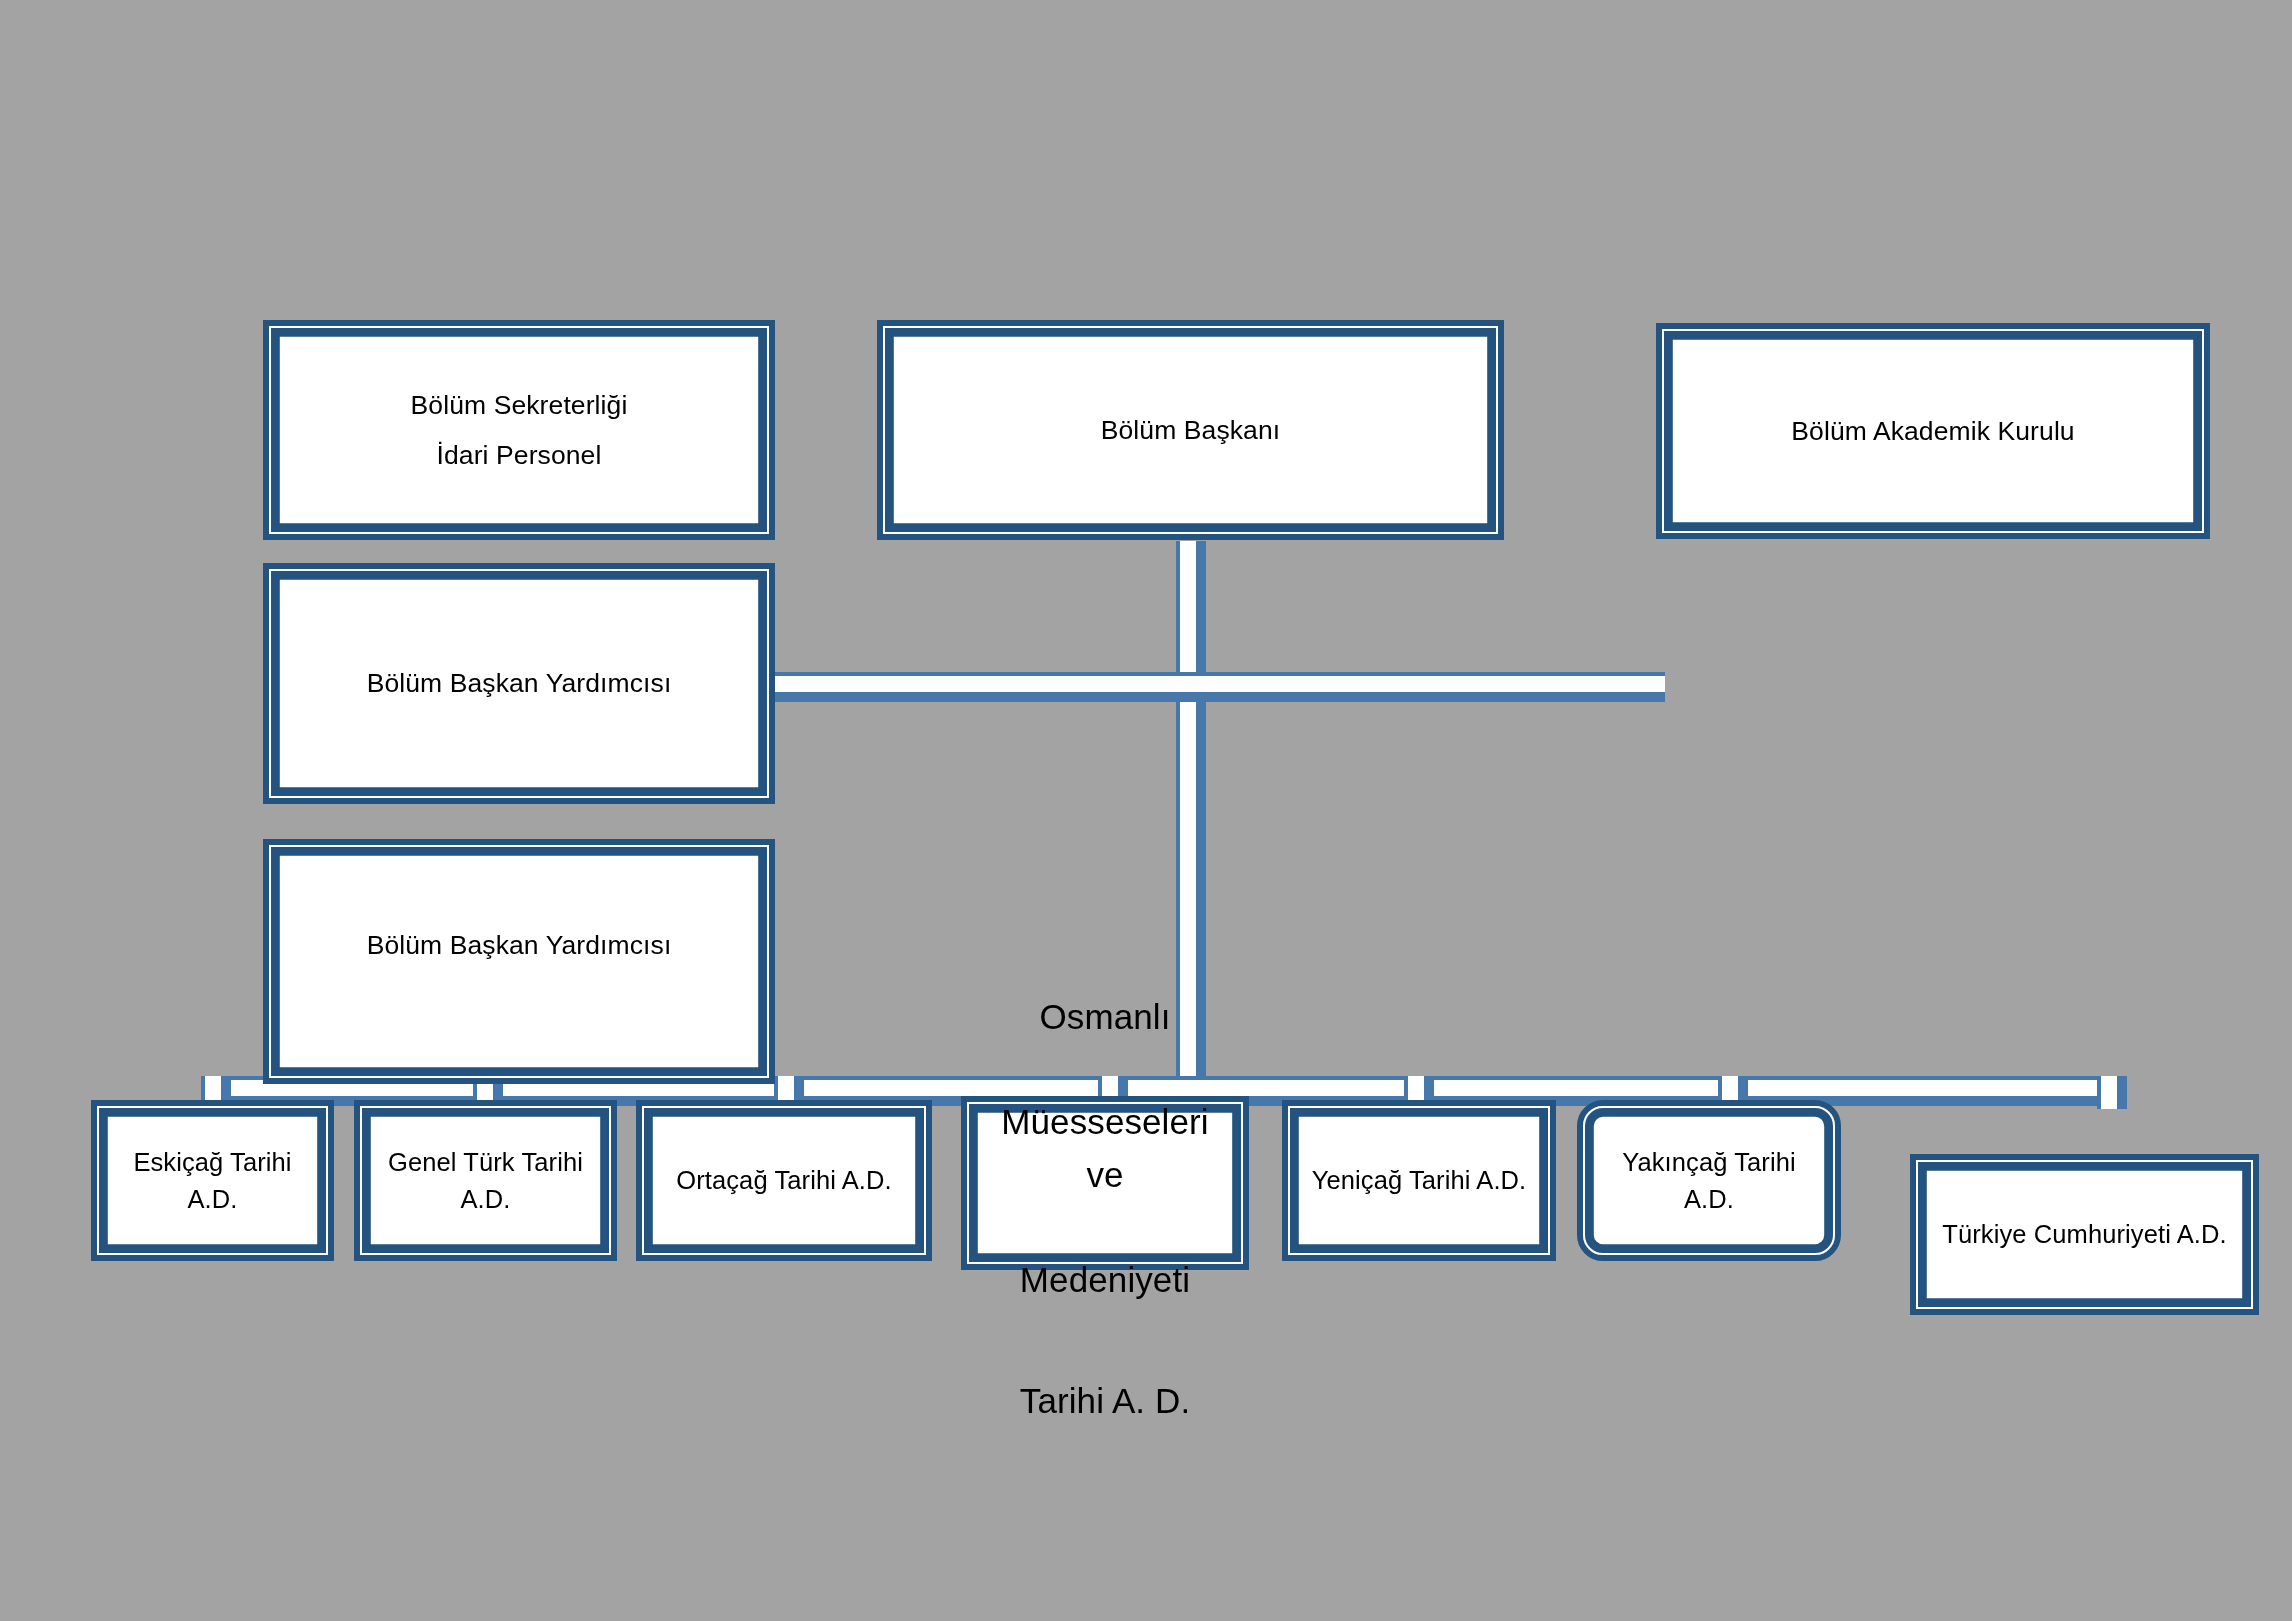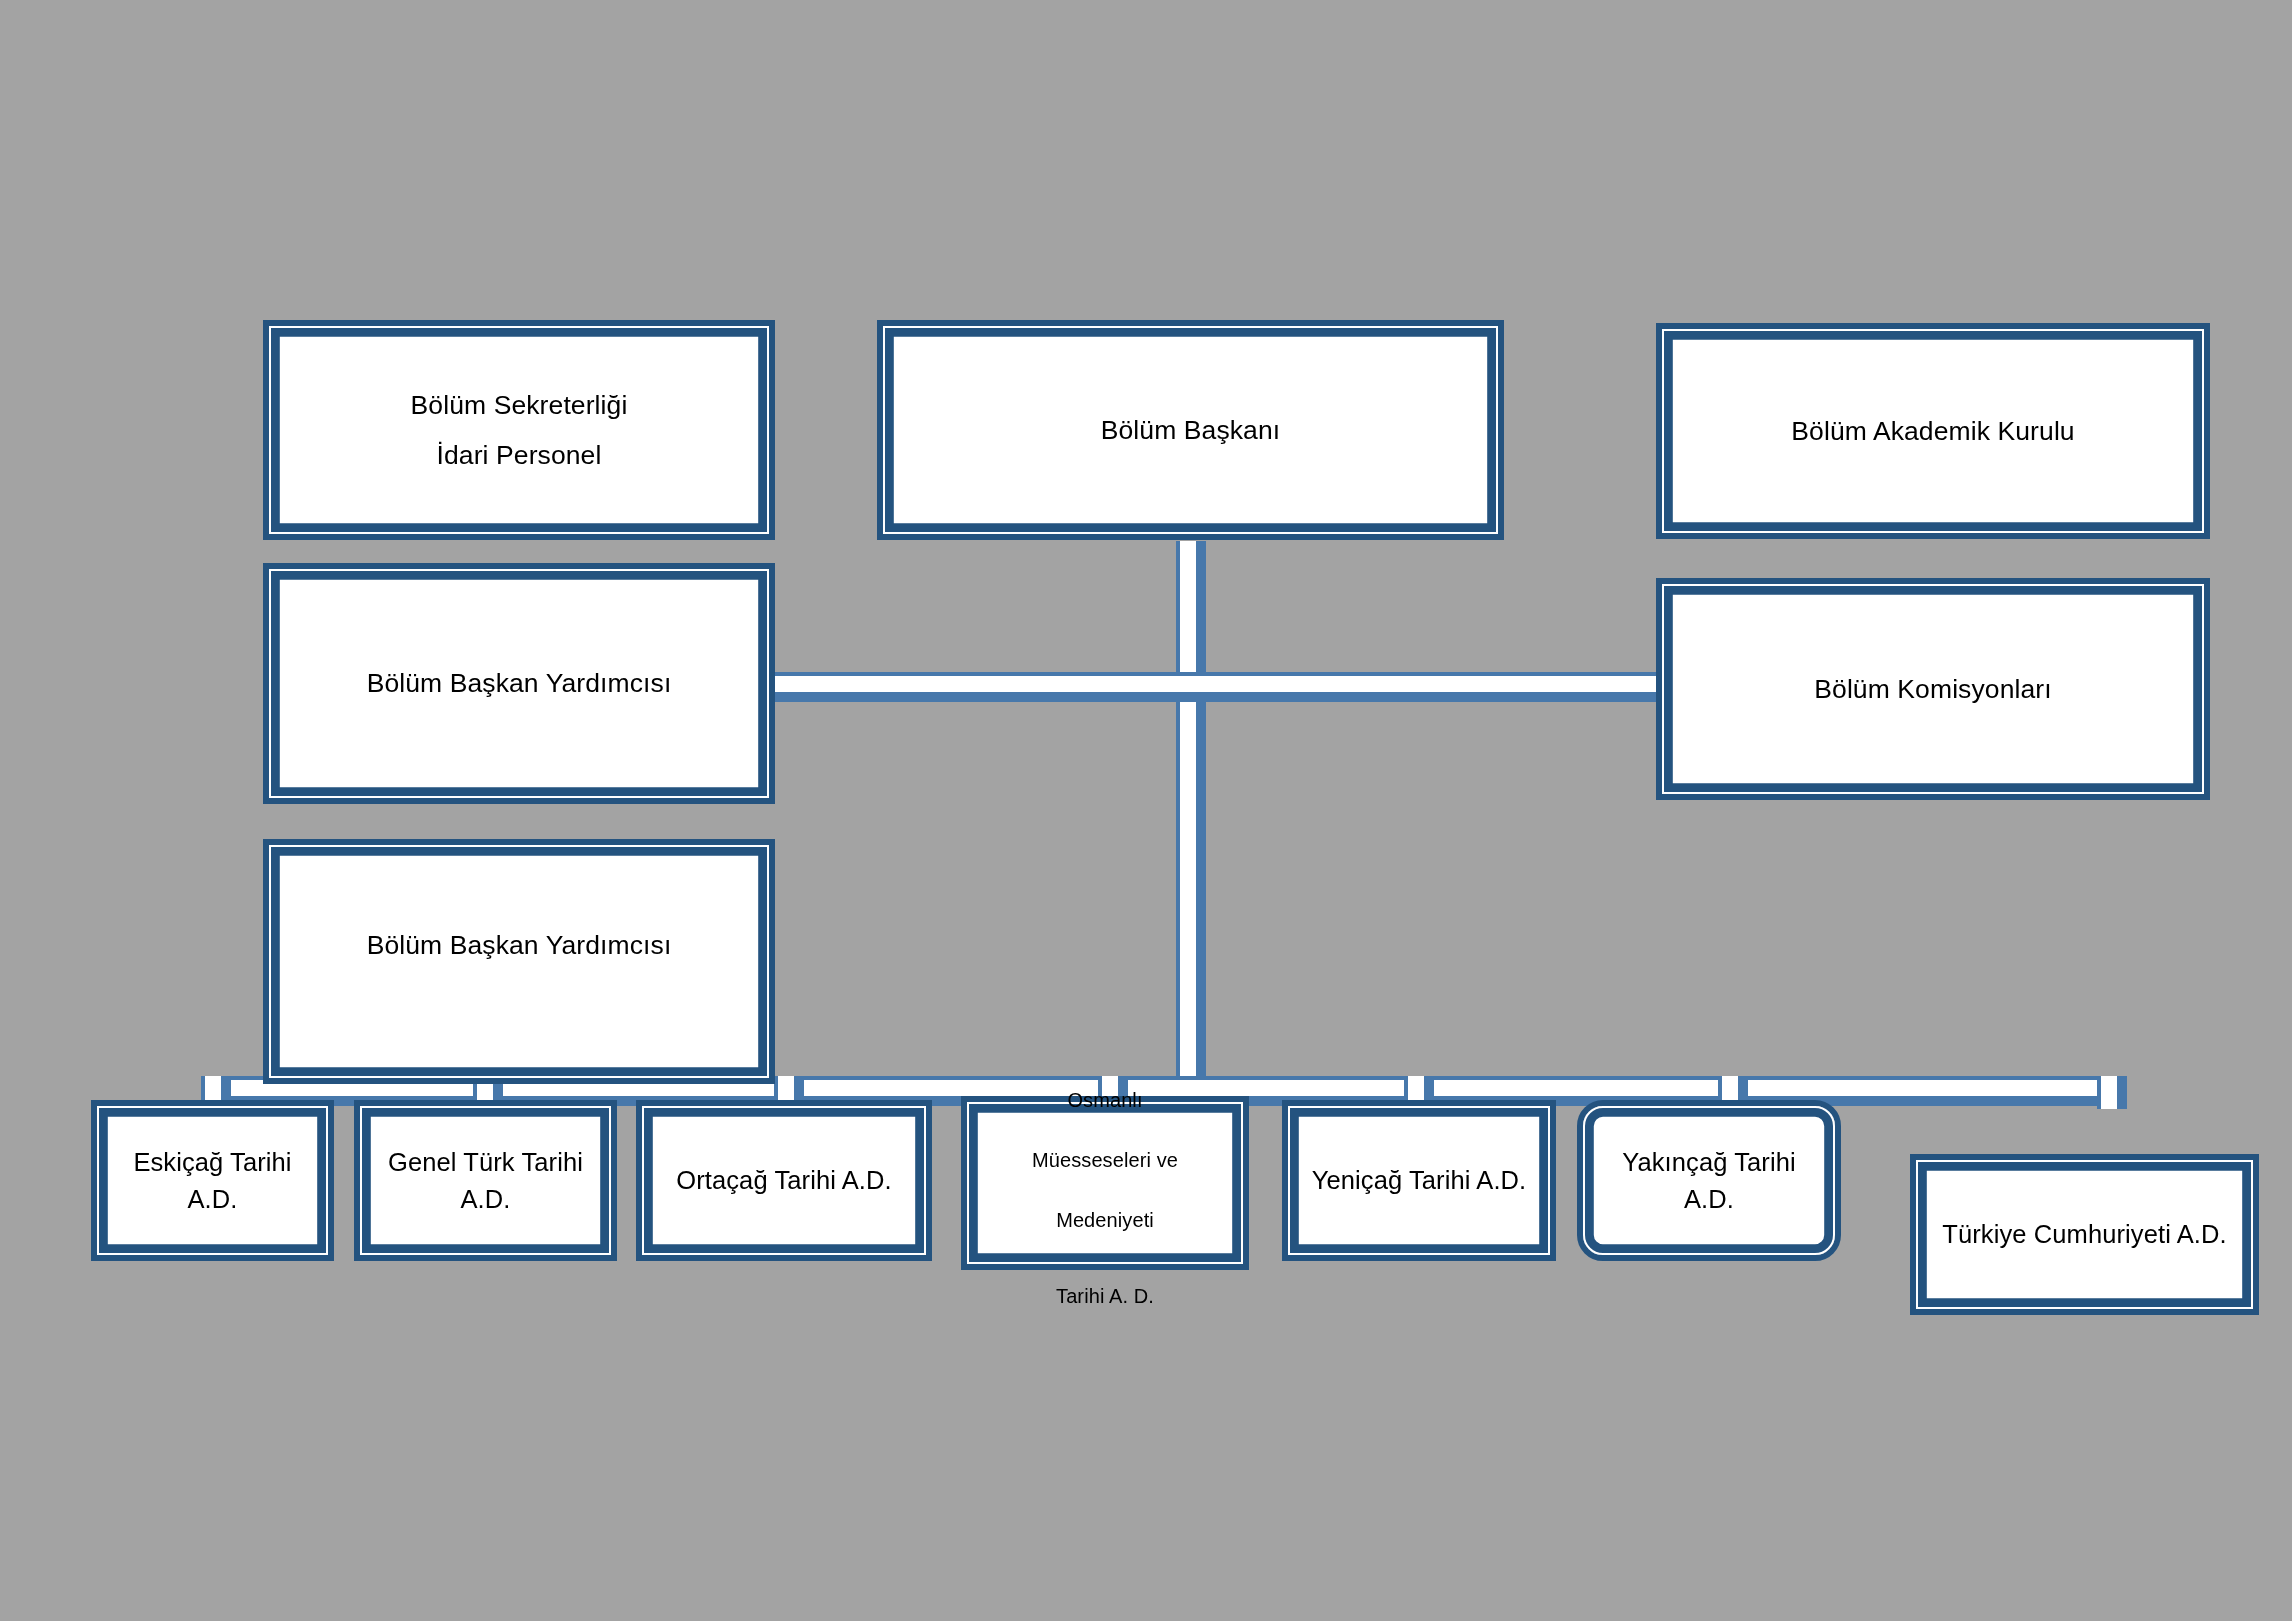--- a/index.html
+++ b/index.html
@@ -47,21 +47,21 @@
     font-weight: 400;
     letter-spacing: 0.1px;
     white-space: pre-line;
     color: #000000;
   }
   .node.small .node-text {
     font-size: 25.5px;
     line-height: 1.45;
   }
   .node.tall .node-text {
-    font-size: 20px;
+    font-size: 35px;
     line-height: 1.5;
   }
   .node.tall .node-text .gap {
     display: block;
     height: 15.7px;
   }
   .node.align-top-shift .node-text {
     transform: translateY(-15.7px);
   }
 
@@ -114,23 +114,20 @@
   </div>
 
   <div class="node" style="left:1656px; top:323px; width:554px; height:216px;text-align:center;">
     <span class="node-text">Bölüm Akademik Kurulu</span>
   </div>
 
   <div class="node" style="left:263px; top:563px; width:512px; height:241px;">
     <span class="node-text">Bölüm Başkan Yardımcısı</span>
   </div>
 
-  <div class="node" style="left:1656px; top:578px; width:554px; height:222px;">
-    <span class="node-text">Bölüm Komisyonları</span>
-  </div>
 
   <div class="node align-top-shift" style="left:263px; top:839px; width:512px; height:245px;">
     <span class="node-text">Bölüm Başkan Yardımcısı</span>
   </div>
 
   <div class="node small" style="left:91px; top:1100px; width:243px; height:161px;justify-content:flex-end;">
     <span class="node-text">Eskiçağ Tarihi
 A.D.</span>
   </div>
 

